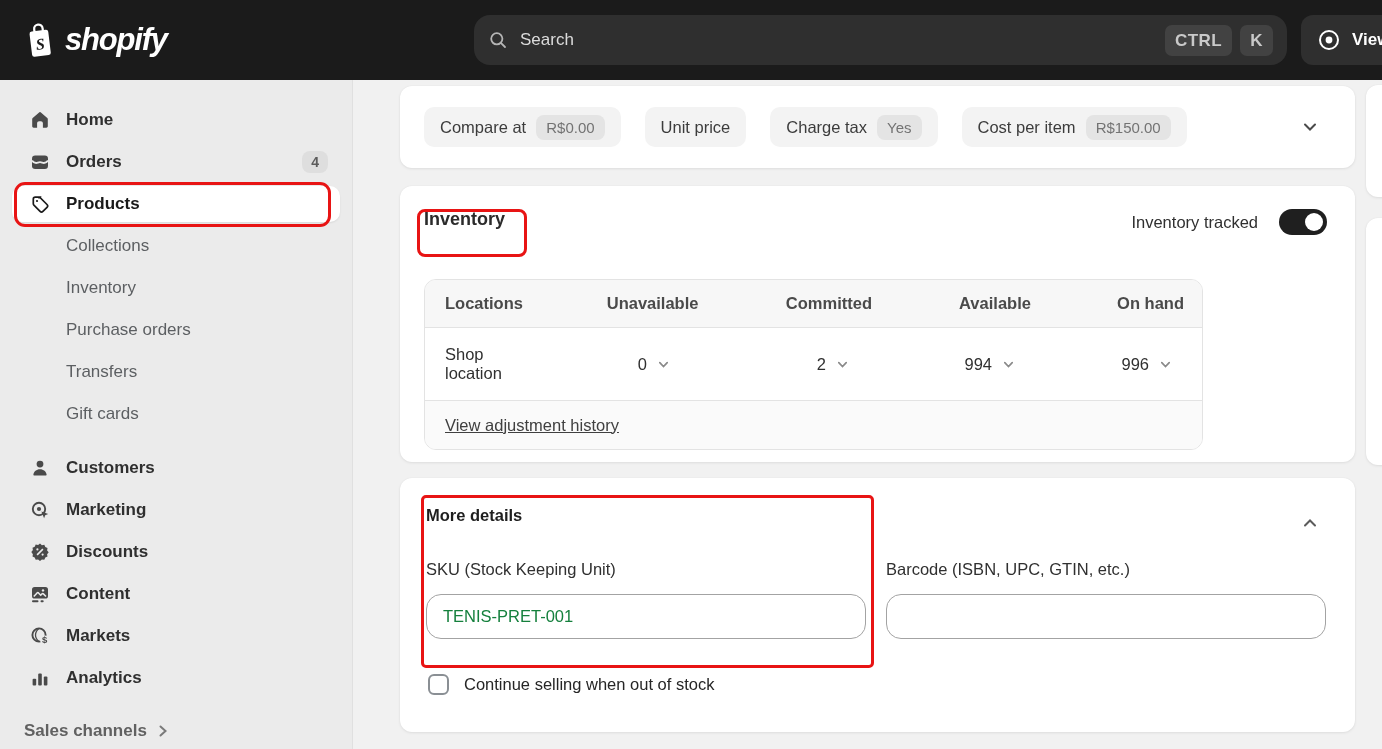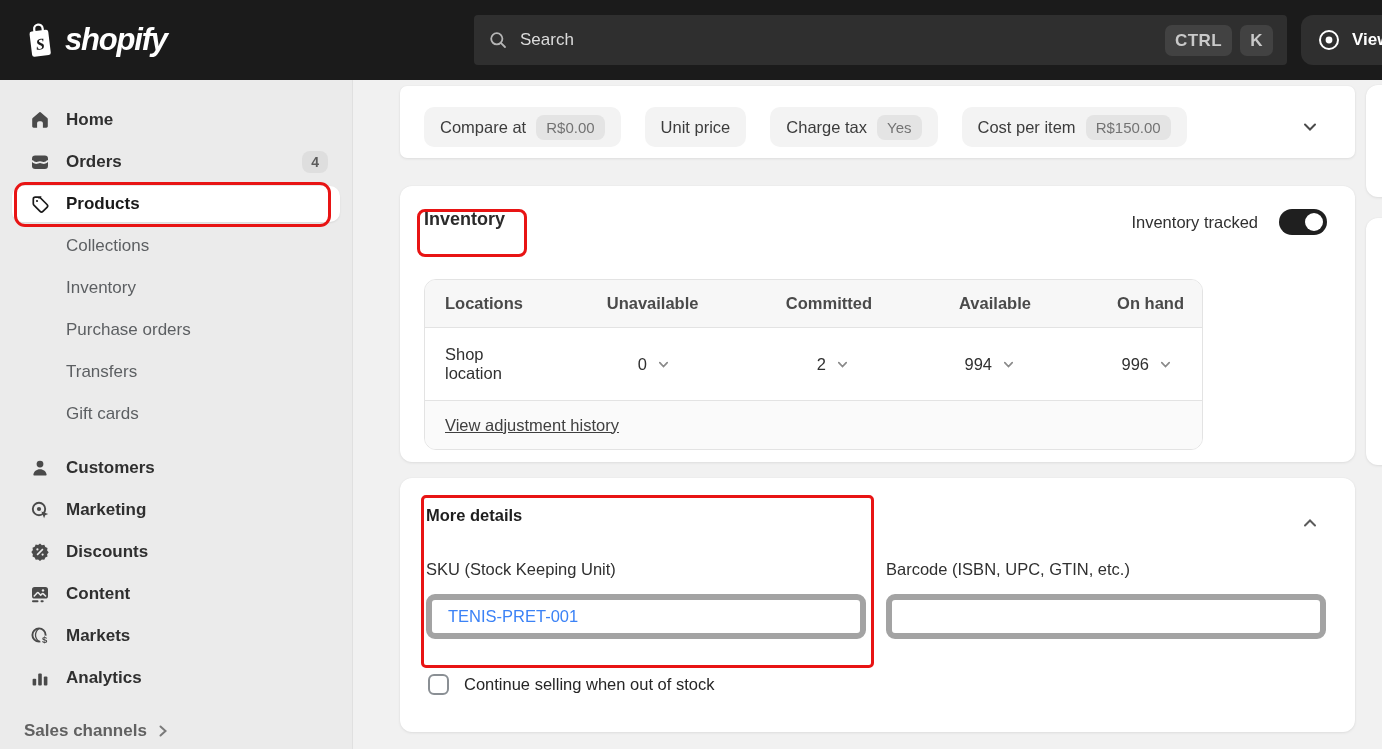--- a/index.html
+++ b/index.html
@@ -8,21 +8,21 @@
     width:1382px; height:749px; overflow:hidden; position:relative;
     background:#f1f1f1; font-family:"Liberation Sans", sans-serif; color:#303030;
   }
 
   
   .header { position:absolute; left:0; top:0; width:1382px; height:80px; background:#1b1b1b; z-index:10; }
   .logo { position:absolute; left:24px; top:50%; transform:translateY(-50%); display:flex; align-items:center; gap:9px; }
   .brand-text { color:#fff; font-size:31px; font-weight:700; font-style:italic; letter-spacing:-1.2px; }
   .searchbar {
     position:absolute; left:474px; top:15px; width:813px; height:50px;
-    background:#2f2f2f; border-radius:4px; display:flex; align-items:center; padding:0 14px;
+    background:#2f2f2f; border-radius:16px; display:flex; align-items:center; padding:0 14px;
   }
   .search-placeholder { color:#dcdcdc; font-size:17px; margin-left:12px; flex:1; }
   .kbd {
     background:#424242; color:#c9c9c9; font-size:17px; font-weight:700; letter-spacing:.5px;
     border-radius:7px; padding:7px 10px; margin-left:8px; line-height:1;
   }
   .view-btn {
     position:absolute; left:1301px; top:15px; width:132px; height:50px;
     background:#2f2f2f; border-radius:12px; display:flex; align-items:center; gap:11px;
     padding:0 16px; color:#fff; font-size:17px; font-weight:600;
@@ -50,21 +50,21 @@
   .sidebar-footer {
     position:absolute; left:24px; top:641px; display:flex; align-items:center; gap:10px;
     font-size:17px; font-weight:600; color:#616161; cursor:pointer;
   }
 
   
   .card { position:absolute; background:#fff; border-radius:12px;
           box-shadow:0 1px 3px rgba(0,0,0,.08), 0 0 2px rgba(0,0,0,.04); }
 
   
-  #pricing-card { left:400px; top:86px; width:955px; height:72px;border-radius:7px; }
+  #pricing-card { left:400px; top:86px; width:955px; height:82px; }
   .pills { position:absolute; left:24px; top:21px; display:flex; gap:24px; align-items:center; }
   .pill {
     height:40px; background:#f3f3f3; border-radius:10px; border:none;
     display:flex; align-items:center; gap:10px; padding:0 16px;
     font-size:16.5px; color:#3c3c3c; font-family:inherit; cursor:pointer;
   }
   .pill-badge { background:#e4e4e4; border-radius:8px; padding:5px 10px; font-size:15px; color:#737373; line-height:1; }
   .pill-badge:empty { display:none; }
   .pricing-chevron { position:absolute; right:28px; top:24px; width:34px; height:34px; display:flex; align-items:center; justify-content:center; cursor:pointer; }
 
@@ -94,22 +94,22 @@
   .adj-link { font-size:16.5px; color:#404040; text-decoration:underline; cursor:pointer; }
 
   
   #details-card { left:400px; top:478px; width:955px; height:254px; }
   .details-title { position:absolute; left:26px; top:28px; font-size:16.5px; font-weight:700; color:#1f1f1f; }
   .collapse-btn { position:absolute; right:30px; top:30px; width:30px; height:30px; display:flex; align-items:center; justify-content:center; cursor:pointer; }
   .field-label { position:absolute; top:82px; font-size:16.5px; color:#303030; }
   #sku-label { left:26px; } #barcode-label { left:486px; }
   .text-input {
     position:absolute; top:116px; height:45px; width:440px;
-    border:6px solid #a3a3a3; border-radius:9px; background:#fff;
-    font-family:inherit; font-size:16.5px; color:#3b82f6; padding:0 16px; outline:none;
+    border:1px solid #a3a3a3; border-radius:15px; background:#fff;
+    font-family:inherit; font-size:16.5px; color:#15803d; padding:0 16px; outline:none;
   }
   #sku-input { left:26px; } #barcode-input { left:486px; }
   .check-row { position:absolute; left:28px; top:196px; display:flex; align-items:center; gap:15px; cursor:pointer; }
   .checkbox { width:21px; height:21px; border:2px solid #8a8f94; border-radius:6px; background:#fff; }
   .check-label { font-size:16.5px; color:#262626; }
 
   
   .anno { position:absolute; border:3px solid #e81414; pointer-events:none; z-index:40; }
   #anno-products  { left:14px;  top:182px; width:317px; height:45px;  border-radius:11px; }
   #anno-inventory { left:417px; top:209px; width:110px; height:48px;  border-radius:8px; }

